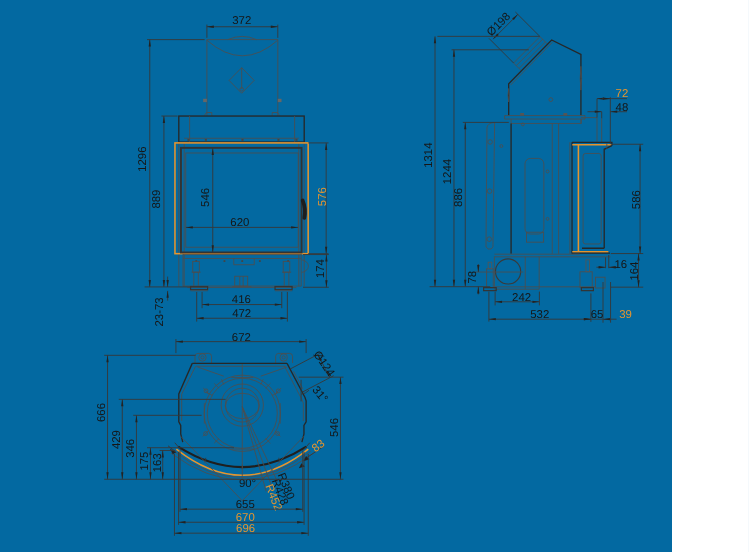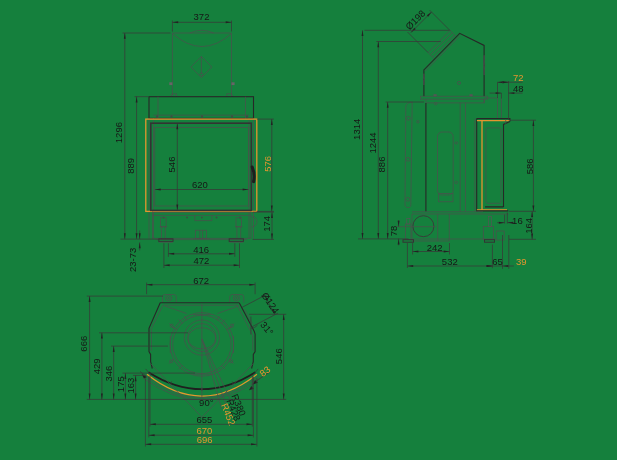--- a/index.html
+++ b/index.html
@@ -1,16 +1,16 @@
 <!DOCTYPE html>
 <html><head>
 <meta charset="utf-8">
 <style>
 html,body{margin:0;padding:0;background:#ffffff;}
-#page{width:617px;height:460px;position:relative;background:#15803d;overflow:hidden;}
+#page{width:560px;height:460px;position:relative;background:#0369a1;overflow:hidden;}
 text{font-family:"Liberation Sans",sans-serif;font-size:9.5px;fill:#161616;}
 .ot{fill:#E5952F;}
 .o{stroke:#272727;stroke-width:1.1;fill:none;}
 .t{stroke:#4d4d4d;stroke-width:.7;fill:none;}
 .d{stroke:#383838;stroke-width:.75;fill:none;}
 .k{stroke:#1f1f1f;stroke-width:1.8;fill:none;}
 .or{stroke:#E5952F;stroke-width:1.3;fill:none;}
 </style>
 </head>
 <body>

